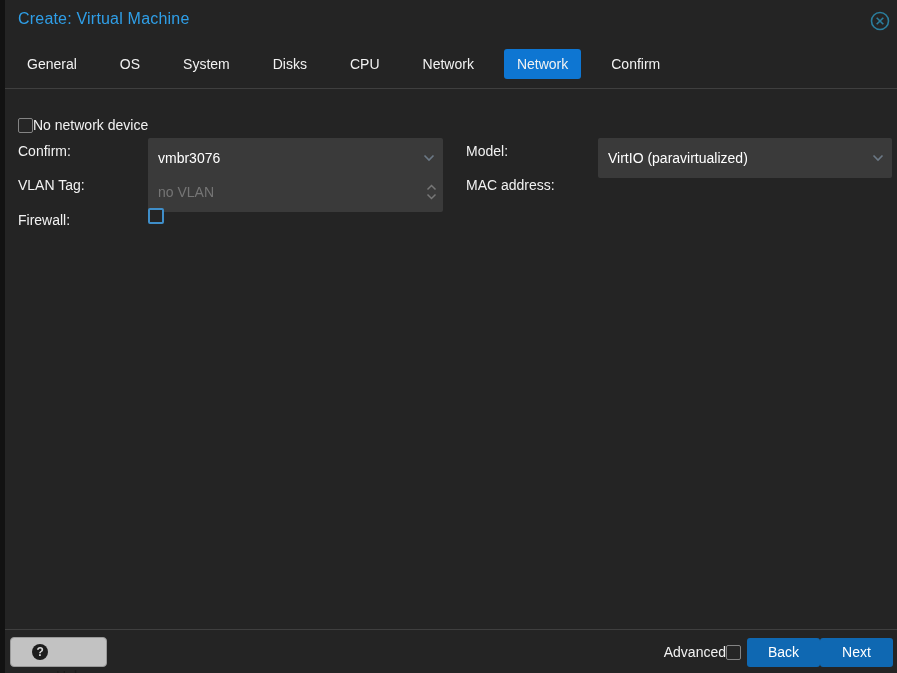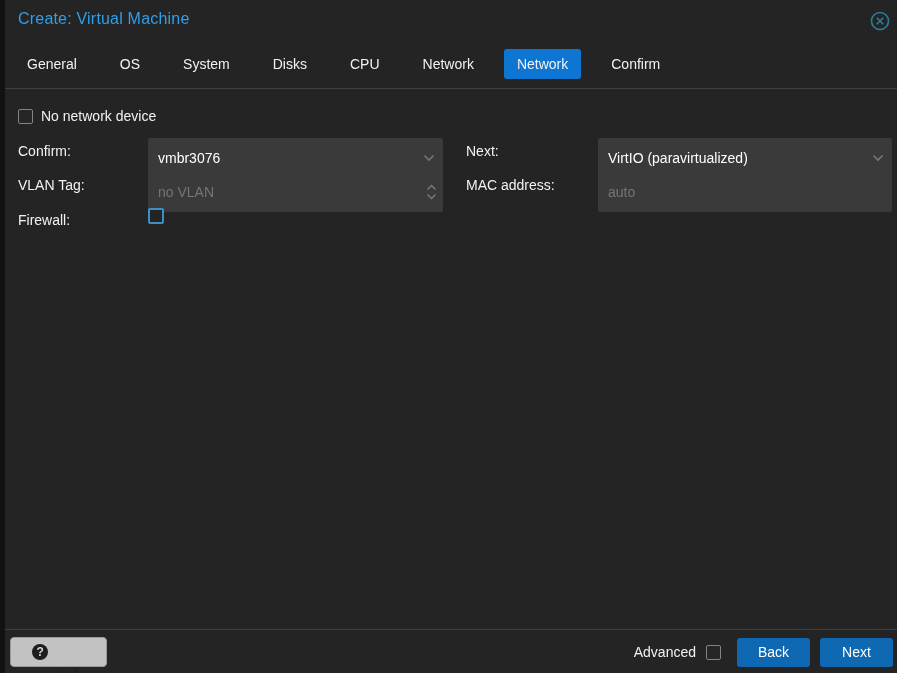--- a/index.html
+++ b/index.html
@@ -34,21 +34,21 @@
   .tab {
     padding:7px 13px; font-size:14px; color:#f2f2f2;
     border-radius:3px; cursor:pointer; white-space:nowrap;
   }
   .tab.active { background:#0e76d2; }
   .hdr-divider {
     position:absolute; left:0; right:0; top:88px;
     height:1px; background:#3f3f3f;
   }
   
-  .row-nonet { position:absolute; left:13px; top:108px; display:flex; align-items:center; gap:8px; cursor:pointer; }
+  .row-nonet { position:absolute; left:13px; top:117px; display:flex; align-items:center; cursor:pointer; }
   .cb {
     width:15px; height:15px;
     border:1px solid #848484; border-radius:2px;
     background:#262626; cursor:pointer; flex:0 0 auto;
   }
   .cb.blue { width:16px; height:16px; border:2px solid #3f8ec9; background:#242424; }
   .lbl { font-size:14px; color:#f2f2f2; }
   .form-label { position:absolute; font-size:14px; color:#f2f2f2; }
   .field {
     position:absolute; height:40px;
@@ -86,21 +86,21 @@
   }
   .help-btn .q {
     width:16px; height:16px; border-radius:50%;
     background:#1d1d1d; color:#d8d8d8;
     font-size:12px; font-weight:bold;
     display:flex; align-items:center; justify-content:center;
   }
   .help-btn .t { font-size:14px; color:#1b1b1b;margin-top:48px; }
   .ftr-right {
     position:absolute; right:4px; top:637px; height:30px;
-    display:flex; align-items:center; gap:10px;
+    display:flex; align-items:center; 
   }
   .btn {
     min-width:73px; height:29px;
     background:#0f68b2; border:none; border-radius:3px;
     color:#ffffff; font-size:14px; cursor:pointer;
     font-family:"Liberation Sans", sans-serif;
     display:flex; align-items:center; justify-content:center;
     padding:12px 14px;
   }
 </style>
@@ -152,32 +152,29 @@
       </svg>
       <svg class="icon-svg" width="11" height="7" viewBox="0 0 11 7" style="margin-top:2px;">
         <polyline points="1.5,1.5 5.5,5.5 9.5,1.5" fill="none" stroke="#777777" stroke-width="1.5"></polyline>
       </svg>
     </div>
   </div>
 
   <div class="form-label" style="left:13px; top:212px;">Firewall:</div>
   <div class="cb blue" style="position:absolute; left:143px; top:208px;"></div>
 
-  <div class="form-label" style="left:461px; top:143px;">Next:</div>
+  <div class="form-label" style="left:461px; top:143px;">Model:</div>
   <div class="field combo" style="left:593px; top:138px; width:294px;gap:36px;">
     <span class="val">VirtIO (paravirtualized)</span>
     <svg class="icon-svg" width="12" height="8" viewBox="0 0 12 8">
       <polyline points="1.5,1.5 6,6 10.5,1.5" fill="none" stroke="#6b7885" stroke-width="1.6"></polyline>
     </svg>
   </div>
 
   <div class="form-label" style="left:461px; top:177px;">MAC address:</div>
-  <div class="field txt-wrap" style="left:593px; top:172px; width:294px;">
-    <input type="text" placeholder="auto" style="">
-  </div>
 
   <div class="ftr-divider"></div>
   <div class="help-btn">
     <span class="q">?</span>
     <span class="t">Help</span>
   </div>
   <div class="ftr-right">
     <span class="lbl">Advanced</span>
     <div class="cb" style="margin-right:6px;"></div>
     <button class="btn">Back</button>

